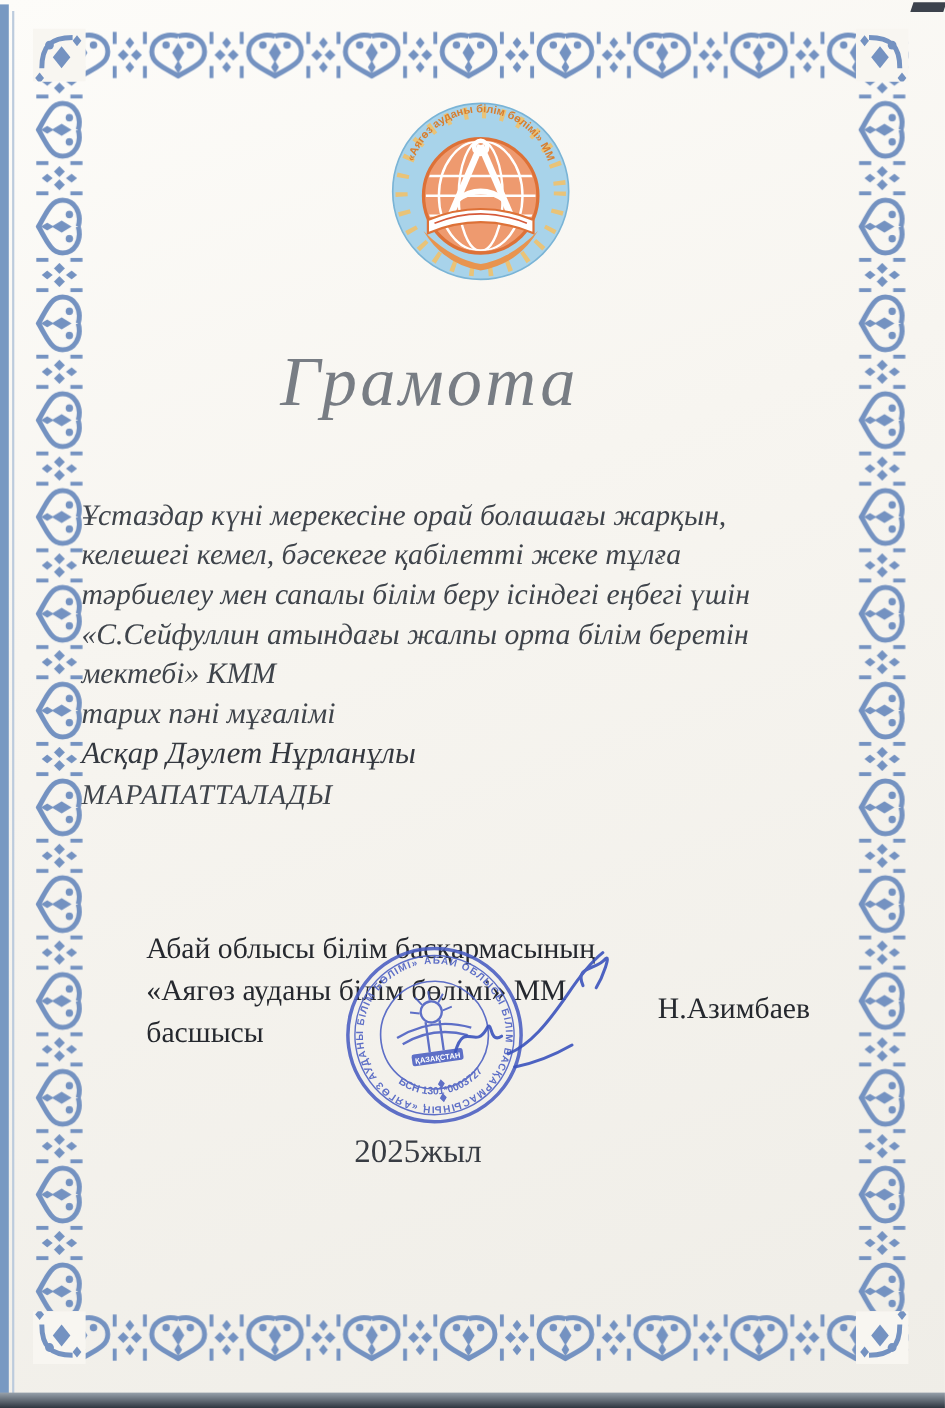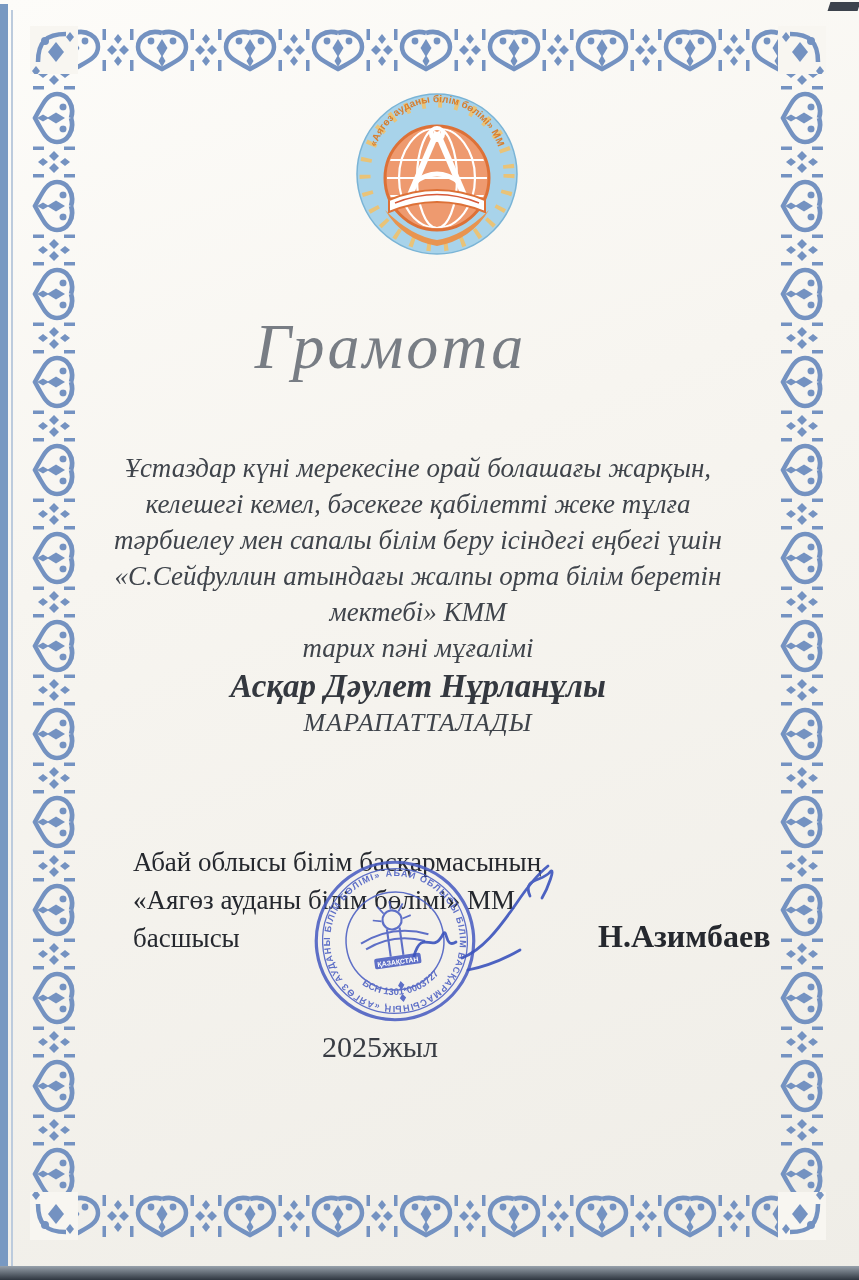--- a/index.html
+++ b/index.html
@@ -21,27 +21,27 @@
   .band-left{left:30px;top:74px;width:48px;height:1118px;}
   .band-right{left:778px;top:74px;width:48px;height:1118px;}
   .corner{position:absolute;width:48px;height:48px;}
   
   .emblem{position:absolute;left:351px;top:90px;width:172px;height:170px;}
   
   .title{
     position:absolute;left:0;top:310px;width:781px;text-align:center;
     font-style:italic;font-size:64px;color:#787d84;letter-spacing:3px;
   }
-  .body-block{position:absolute;left:58px;top:450px;width:720px;text-align:center;
+  .body-block{position:absolute;left:74px;top:450px;width:720px;text-align:left;
     font-style:italic;font-size:27px;line-height:36px;color:#3f444b;}
-  .recipient{font-weight:bold;font-size:33px;line-height:40px;color:#34383f;}
+  .recipient{font-weight:normal;font-size:28px;line-height:40px;color:#34383f;}
   .award{font-size:26px;line-height:34px;letter-spacing:1px;}
   .issuer-block{position:absolute;left:133px;top:843px;width:470px;text-align:left;
     font-weight:normal;font-size:27px;line-height:38px;color:#25282e;}
-  .signer{position:absolute;left:598px;top:901px;font-weight:bold;font-size:32px;color:#25282e;margin-top:17px;}
+  .signer{position:absolute;left:598px;top:901px;font-weight:normal;font-size:27px;color:#25282e;}
   .year{position:absolute;left:0;top:1030px;width:760px;text-align:center;
     font-size:30px;color:#383c43;}
   
   .stamp{position:absolute;left:310px;top:858px;width:170px;height:166px;opacity:.88;}
   .scribble{position:absolute;left:398px;top:858px;width:175px;height:135px;}
 </style>
 </head>
 <body>
 
 <div class="page">

